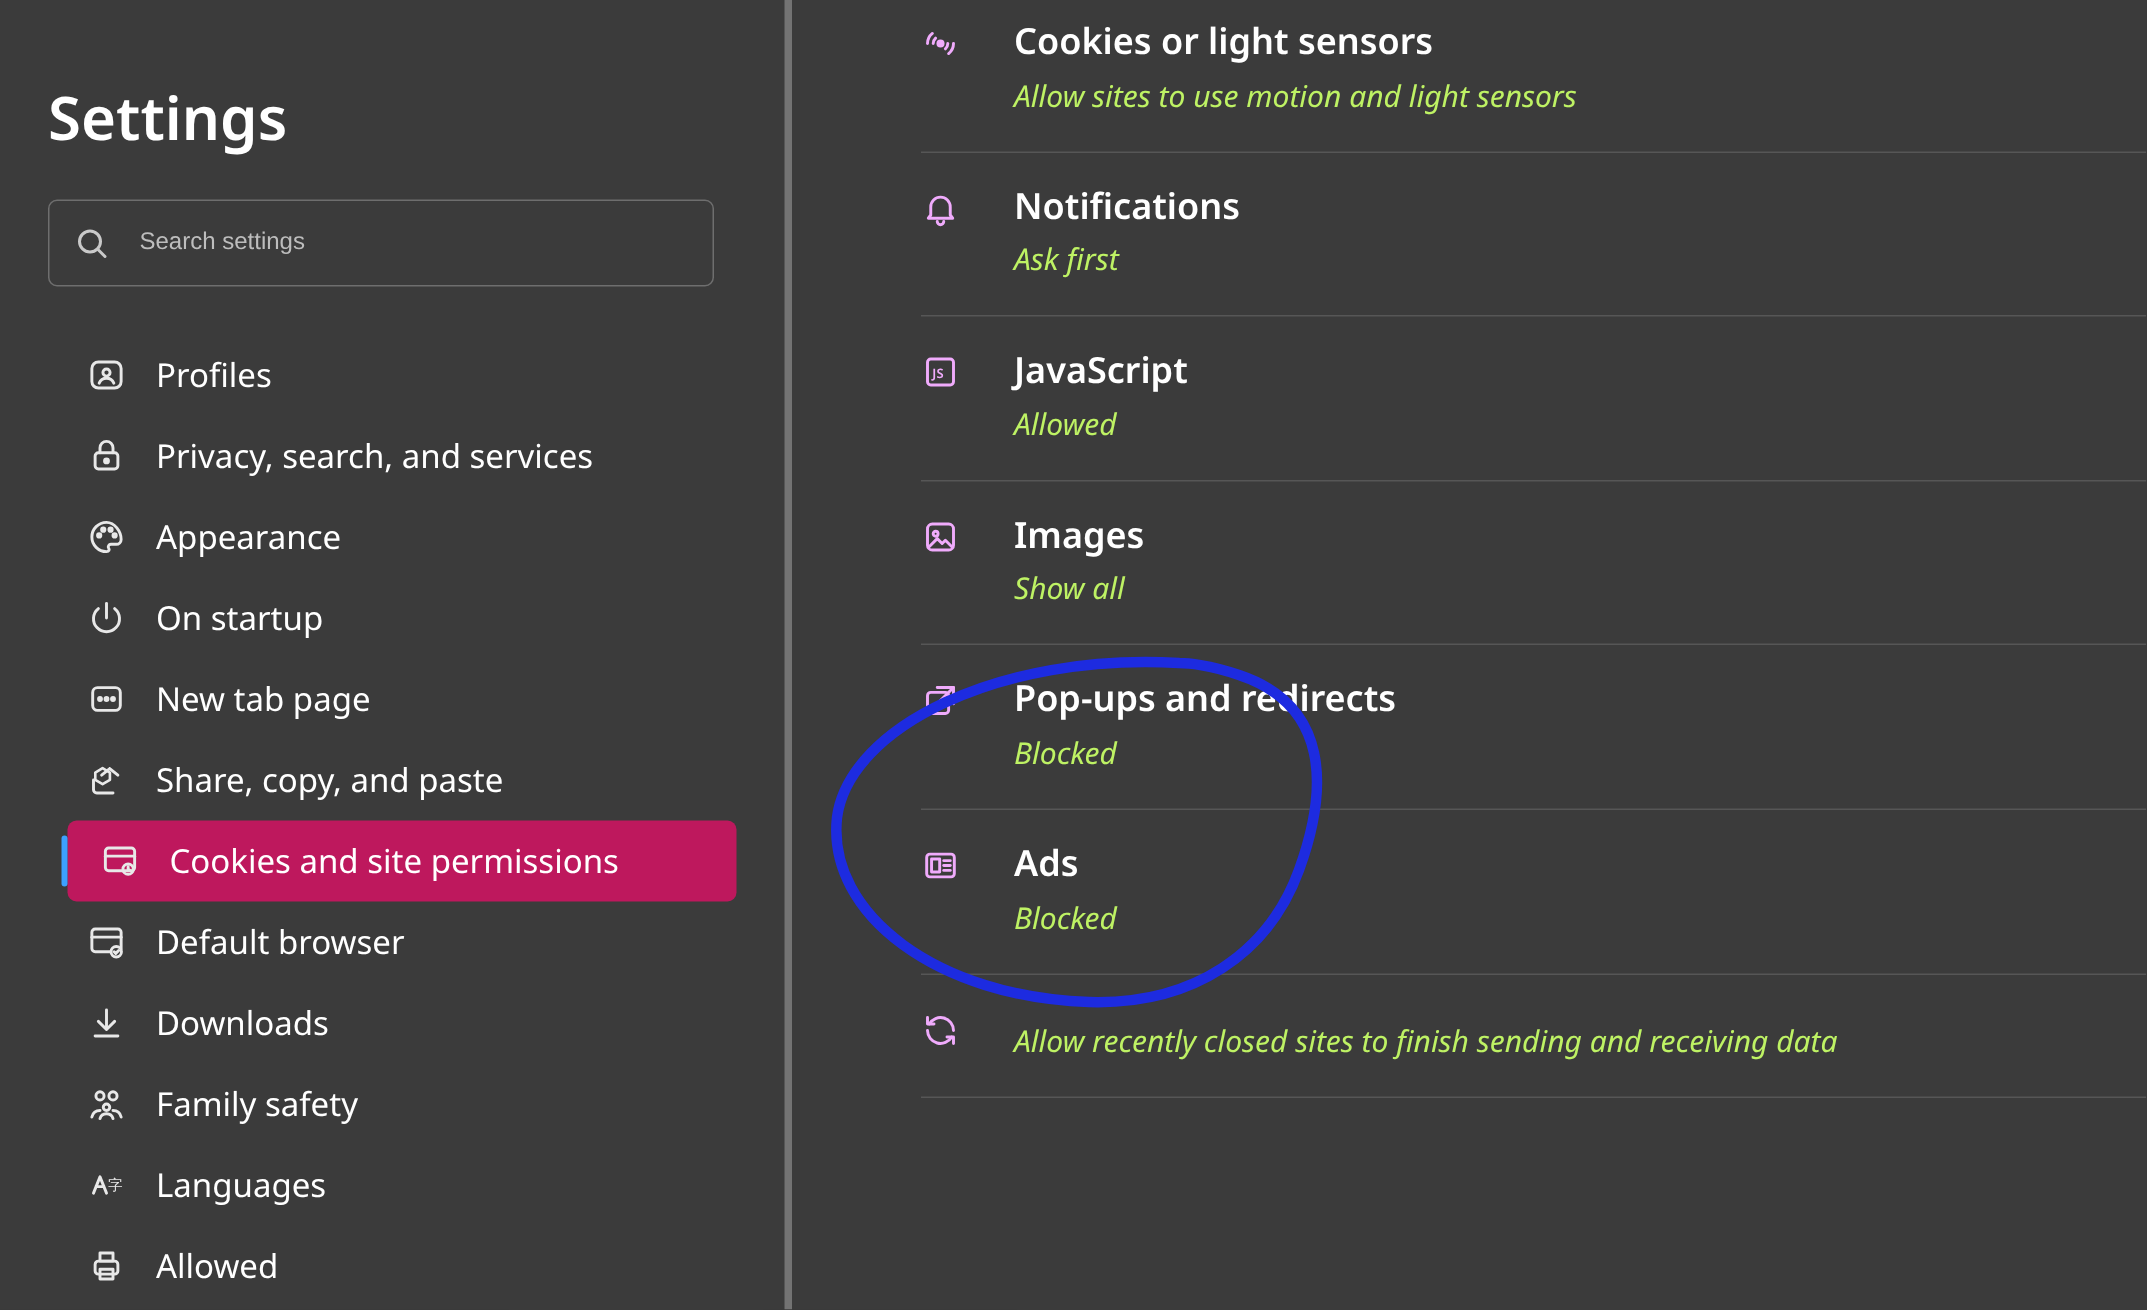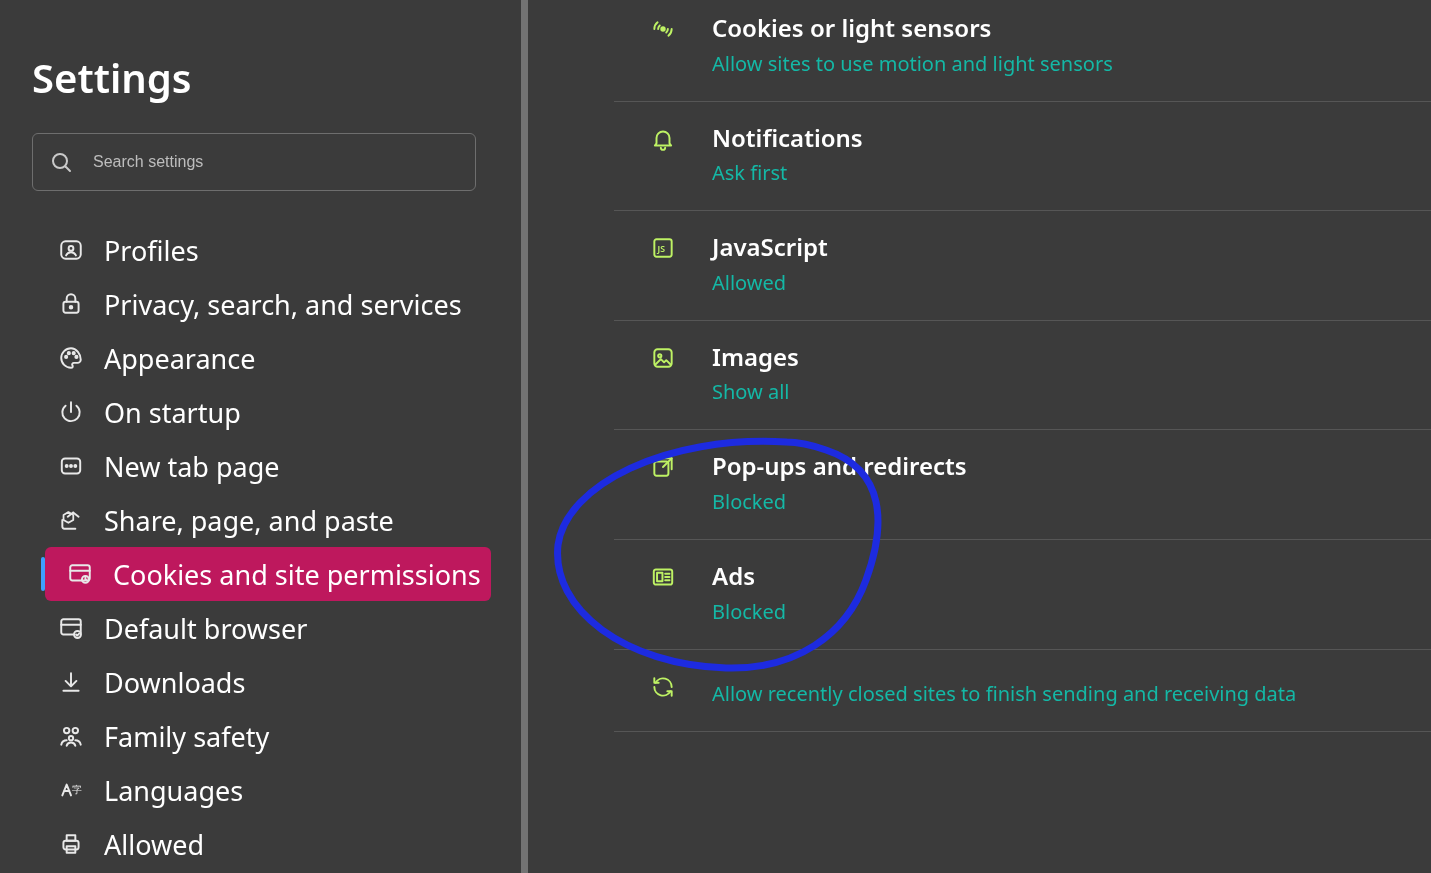--- a/index.html
+++ b/index.html
@@ -7,21 +7,21 @@
   body {
     background: #3b3b3b;
     font-family: "Segoe UI", -apple-system, system-ui, sans-serif;
     color: #ffffff;
     display: flex;
   }
   
   .sidebar {
     width: 528px;
     height: 100%;
-    border-right: 7px solid #737373;
+    border-right: 5px solid #737373;
     padding: 50px 24px 0 32px;
     position: relative;
   }
   .settings-title {
     font-size: 40px;
     font-weight: 600;
     color: #fff;
     margin-bottom: 28px;
   }
   .search-box {
@@ -62,21 +62,21 @@
     position: relative;
     width: 446px;
   }
   .nav-item .icon {
     width: 26px; height: 26px;
     color: #e8e8e8;
     flex-shrink: 0;
   }
   .nav-item .label {
     margin-left: 20px;
-    font-size: 27px;
+    font-size: 22px;
     color: #fff;
     white-space: nowrap;
   }
   .nav-item.active {
     background: #be185d;
     margin-left: 13px;
   }
   .nav-item.active::before {
     content: "";
     position: absolute;
@@ -103,36 +103,36 @@
   .perm-item {
     display: flex;
     align-items: flex-start;
     padding: 22px 0 24px 0;
     border-bottom: 1px solid #565656;
     cursor: pointer;
   }
   .perm-item:first-child { padding-top: 14px; }
   .perm-item .icon {
     width: 26px; height: 26px;
-    color: #bef264;
+    color: #f0abfc;
     flex-shrink: 0;
     margin-top: 2px;
-    margin-left: 36px;
   }
   .perm-text { margin-left: 36px; }
   .perm-title {
     font-size: 24px;
     font-weight: 600;
     color: #fff;
     line-height: 1.15;
   }
   .perm-desc {
     font-size: 20px;
-    color: #14b8a6;
+    color: #bef264;
     margin-top: 8px;
+    font-style: italic;
   }
   
   .annotation {
     position: absolute;
     pointer-events: none;
   }
   svg { display: block; }
 </style>
 </head>
 <body>
@@ -204,21 +204,21 @@
       <span class="label">New tab page</span>
     </li>
     <li class="nav-item">
       <span class="icon">
         <svg viewBox="0 0 24 24" fill="none" stroke="currentColor" stroke-width="1.8" stroke-linecap="round" stroke-linejoin="round">
           <path d="M9 6l5-3 5 3v5l-5 3-5-3z" transform="translate(-3 2) scale(0.9)"></path>
           <path d="M14 5l5 4M14 5L9 9"></path>
           <path d="M4 12v6a2 2 0 0 0 2 2h10"></path>
         </svg>
       </span>
-      <span class="label">Share, page, and paste</span>
+      <span class="label">Share, copy, and paste</span>
     </li>
     <li class="nav-item active">
       <span class="icon">
         <svg viewBox="0 0 24 24" fill="none" stroke="currentColor" stroke-width="1.8" stroke-linecap="round" stroke-linejoin="round">
           <rect x="3" y="4" width="18" height="14" rx="2"></rect>
           <line x1="3" y1="9" x2="21" y2="9"></line>
           <circle cx="17" cy="17" r="3.2"></circle>
           <path d="M17 15.5v1.5l1 .7"></path>
         </svg>
       </span>

